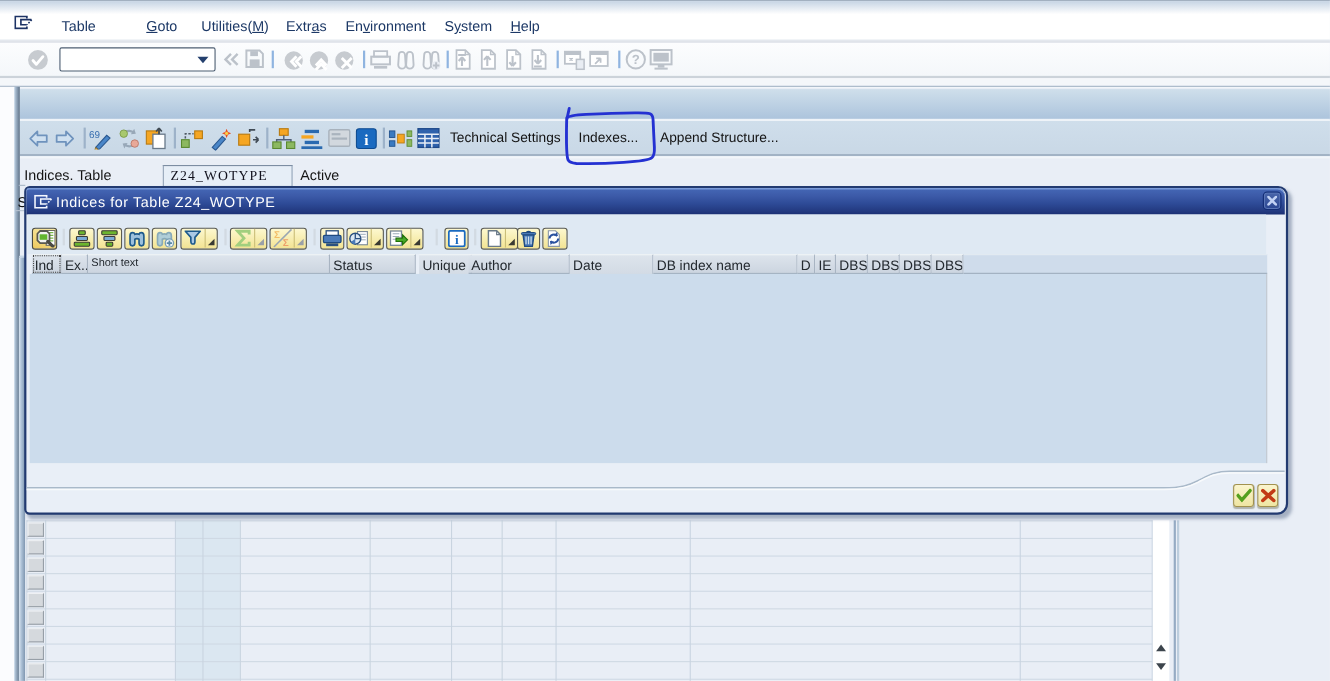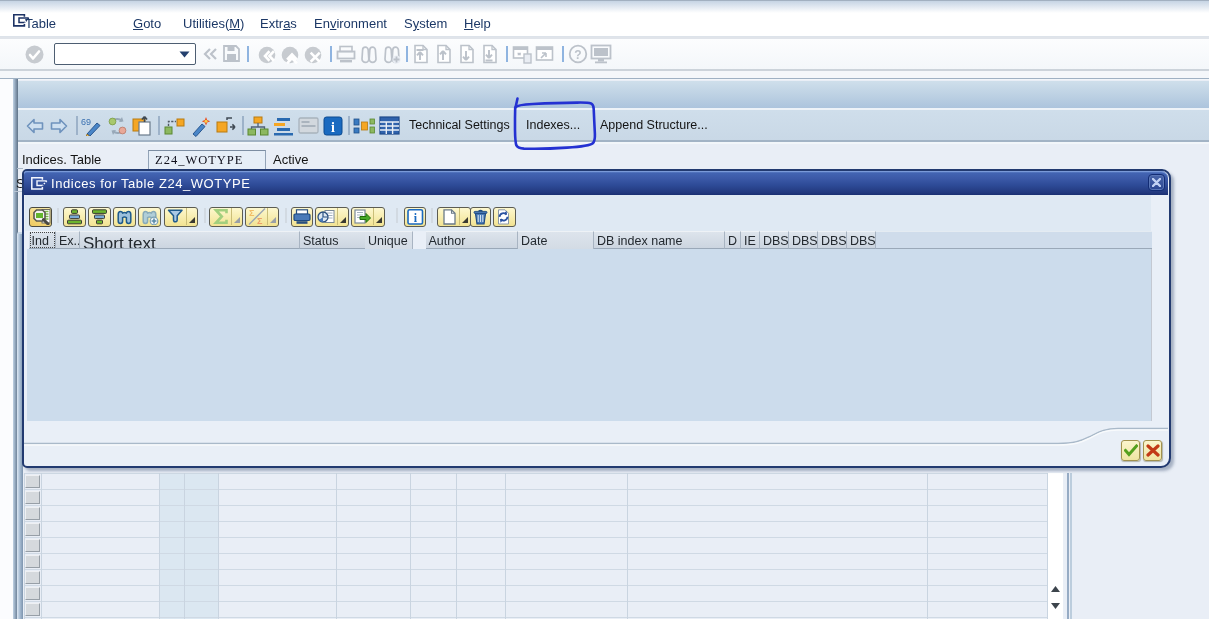--- a/index.html
+++ b/index.html
@@ -16,21 +16,21 @@
 
   <div class="abs" style="left:0;top:0;width:1209px;height:37px;background:#fff;"></div>
   <div class="abs" style="left:0;top:0;width:1209px;height:1px;background:#a2b0c0;"></div>
   <div class="abs" style="left:0;top:1px;width:1209px;height:12px;background:linear-gradient(180deg,#c6d4e4,#ffffff);"></div>
   <div class="abs" style="left:0;top:36px;width:1209px;height:1px;background:#dde3ea;"></div>
   <svg class="abs" style="left:13px;top:14px;" width="17" height="13" viewBox="0 0 17 13">
     <path d="M11.4 2.8 V0.8 H0.8 V11.9 H11.4 V10" fill="none" stroke="#1d3365" stroke-width="1.6"></path>
     <path d="M15.6 3.9 H6 V8.5 H11.4" fill="none" stroke="#1d3365" stroke-width="1.5"></path>
     <path d="M15.8 3.9 L11.6 8.5" fill="none" stroke="#1d3365" stroke-width="1.5" stroke-dasharray="1.6 1.2"></path>
   </svg>
-  <div class="abs menu" style="left:25px;top:16px;">Table</div>
+  <div class="abs menu" style="left:56px;top:16px;">Table</div>
   <div class="abs menu" style="left:91px;top:16px;margin-top:25px;"><u>E</u>dit</div>
   <div class="abs menu" style="left:133px;top:16px;"><u>G</u>oto</div>
   <div class="abs menu" style="left:183px;top:16px;">Utilities(<u>M</u>)</div>
   <div class="abs menu" style="left:260px;top:16px;">Extr<u>a</u>s</div>
   <div class="abs menu" style="left:314px;top:16px;">En<u>v</u>ironment</div>
   <div class="abs menu" style="left:404px;top:16px;">S<u>y</u>stem</div>
   <div class="abs menu" style="left:464px;top:16px;"><u>H</u>elp</div>
 
   <div class="abs" style="left:0;top:37px;width:1209px;height:1.5px;background:#e0e4ea;"></div>
   <div class="abs" style="left:0;top:38.5px;width:1209px;height:30.5px;background:linear-gradient(180deg,#fcfdfe,#f4f7fa);"></div>
@@ -394,23 +394,23 @@
           <rect x="2" y="2.4" width="13" height="2" rx="1" fill="#4a7ab8" stroke="#1f4a80" stroke-width="0.9"></rect>
           <path d="M6.5 2.2 Q8.5 0.6 10.5 2.2" fill="none" stroke="#1f4a80" stroke-width="1.1"></path>
         </svg>
         <svg class="abs" style="left:471px;top:38px;" width="17" height="16" viewBox="0 0 17 16">
           <path d="M3.5 0.8 H10 L13.5 4.3 V15 H3.5 Z" fill="#fff" stroke="#8a98a6" stroke-width="1"></path>
           <path d="M4.5 7.8 a4 4 0 0 1 7-2.2 M12.5 7.8 a4 4 0 0 1-7 2.4" fill="none" stroke="#2a52a0" stroke-width="1.8"></path>
           <path d="M11.5 1.8 l0.5 3.8 -3.6-0.6 Z M5.5 13.8 l-0.5-3.8 3.6 0.6 Z" fill="#2a52a0"></path>
         </svg>
         <div class="abs" style="left:4.5px;top:60px;width:27.5px;height:18px;box-sizing:border-box;background:linear-gradient(180deg,#dde4ec,#ccd5e0);border-right:1px solid #a8b4c2;border-top:1px solid #eef2f6;border-bottom:1px solid #9aa8b8;outline:1px dotted #444;outline-offset:-2px;font-size:12.5px;color:#23292f;padding:2px 0 0 3px;overflow:hidden;white-space:nowrap;">Ind</div>
         <div class="abs" style="left:32px;top:60px;width:24px;height:18px;box-sizing:border-box;background:linear-gradient(180deg,#dde4ec,#ccd5e0);border-right:1px solid #a8b4c2;border-top:1px solid #eef2f6;border-bottom:1px solid #9aa8b8;font-size:12.5px;color:#23292f;padding:2px 0 0 3px;overflow:hidden;white-space:nowrap;text-align:right;">Ex..</div>
-        <div class="abs" style="left:56px;top:60px;width:220px;height:18px;box-sizing:border-box;background:linear-gradient(180deg,#dde4ec,#ccd5e0);border-right:1px solid #a8b4c2;border-top:1px solid #eef2f6;border-bottom:1px solid #9aa8b8;font-size:17px;color:#23292f;padding:2px 0 0 3px;overflow:hidden;white-space:nowrap;">Short text</div>
+        <div class="abs" style="left:56px;top:60px;width:220px;height:18px;box-sizing:border-box;background:linear-gradient(180deg,#dde4ec,#ccd5e0);border-right:1px solid #a8b4c2;border-top:1px solid #eef2f6;border-bottom:1px solid #9aa8b8;font-size:10px;color:#23292f;padding:2px 0 0 3px;overflow:hidden;white-space:nowrap;">Short text</div>
         <div class="abs" style="left:276px;top:60px;width:77.5px;height:18px;box-sizing:border-box;background:linear-gradient(180deg,#dde4ec,#ccd5e0);border-right:1px solid #a8b4c2;border-top:1px solid #eef2f6;border-bottom:1px solid #9aa8b8;font-size:12.5px;color:#23292f;padding:2px 0 0 3px;overflow:hidden;white-space:nowrap;">Status</div>
-        <div class="abs" style="left:341px;top:60px;width:48px;height:34px;box-sizing:border-box;background:linear-gradient(180deg,#dde4ec,#ccd5e0);border-right:1px solid #a8b4c2;border-top:1px solid #eef2f6;border-bottom:1px solid #9aa8b8;font-size:12.5px;color:#23292f;padding:2px 0 0 3px;overflow:hidden;white-space:nowrap;">Unique</div>
+        <div class="abs" style="left:357px;top:60px;width:48px;height:34px;box-sizing:border-box;background:linear-gradient(180deg,#dde4ec,#ccd5e0);border-right:1px solid #a8b4c2;border-top:1px solid #eef2f6;border-bottom:1px solid #9aa8b8;font-size:12.5px;color:#23292f;padding:2px 0 0 3px;overflow:hidden;white-space:nowrap;">Unique</div>
         <div class="abs" style="left:401.5px;top:60px;width:92.5px;height:18px;box-sizing:border-box;background:linear-gradient(180deg,#dde4ec,#ccd5e0);border-right:1px solid #a8b4c2;border-top:1px solid #eef2f6;border-bottom:1px solid #9aa8b8;font-size:12.5px;color:#23292f;padding:2px 0 0 3px;overflow:hidden;white-space:nowrap;">Author</div>
         <div class="abs" style="left:494px;top:60px;width:76px;height:30px;box-sizing:border-box;background:linear-gradient(180deg,#dde4ec,#ccd5e0);border-right:1px solid #a8b4c2;border-top:1px solid #eef2f6;border-bottom:1px solid #9aa8b8;font-size:12.5px;color:#23292f;padding:2px 0 0 3px;overflow:hidden;white-space:nowrap;">Date</div>
         <div class="abs" style="left:570px;top:60px;width:131px;height:18px;box-sizing:border-box;background:linear-gradient(180deg,#dde4ec,#ccd5e0);border-right:1px solid #a8b4c2;border-top:1px solid #eef2f6;border-bottom:1px solid #9aa8b8;font-size:12.5px;color:#23292f;padding:2px 0 0 3px;overflow:hidden;white-space:nowrap;">DB index name</div>
         <div class="abs" style="left:701px;top:60px;width:16px;height:18px;box-sizing:border-box;background:linear-gradient(180deg,#dde4ec,#ccd5e0);border-right:1px solid #a8b4c2;border-top:1px solid #eef2f6;border-bottom:1px solid #9aa8b8;font-size:12.5px;color:#23292f;padding:2px 0 0 3px;overflow:hidden;white-space:nowrap;">D</div>
         <div class="abs" style="left:717px;top:60px;width:19px;height:18px;box-sizing:border-box;background:linear-gradient(180deg,#dde4ec,#ccd5e0);border-right:1px solid #a8b4c2;border-top:1px solid #eef2f6;border-bottom:1px solid #9aa8b8;font-size:12.5px;color:#23292f;padding:2px 0 0 3px;overflow:hidden;white-space:nowrap;">IE</div>
         <div class="abs" style="left:736px;top:60px;width:29px;height:18px;box-sizing:border-box;background:linear-gradient(180deg,#dde4ec,#ccd5e0);border-right:1px solid #a8b4c2;border-top:1px solid #eef2f6;border-bottom:1px solid #9aa8b8;font-size:12.5px;color:#23292f;padding:2px 0 0 3px;overflow:hidden;white-space:nowrap;">DBS</div>
         <div class="abs" style="left:765px;top:60px;width:29px;height:18px;box-sizing:border-box;background:linear-gradient(180deg,#dde4ec,#ccd5e0);border-right:1px solid #a8b4c2;border-top:1px solid #eef2f6;border-bottom:1px solid #9aa8b8;font-size:12.5px;color:#23292f;padding:2px 0 0 3px;overflow:hidden;white-space:nowrap;">DBS</div>
         <div class="abs" style="left:794px;top:60px;width:29px;height:18px;box-sizing:border-box;background:linear-gradient(180deg,#dde4ec,#ccd5e0);border-right:1px solid #a8b4c2;border-top:1px solid #eef2f6;border-bottom:1px solid #9aa8b8;font-size:12.5px;color:#23292f;padding:2px 0 0 3px;overflow:hidden;white-space:nowrap;">DBS</div>
         <div class="abs" style="left:823px;top:60px;width:29px;height:18px;box-sizing:border-box;background:linear-gradient(180deg,#dde4ec,#ccd5e0);border-right:1px solid #a8b4c2;border-top:1px solid #eef2f6;border-bottom:1px solid #9aa8b8;font-size:12.5px;color:#23292f;padding:2px 0 0 3px;overflow:hidden;white-space:nowrap;">DBS</div>
         <div class="abs" style="left:852px;top:60px;width:275.5px;height:18px;box-sizing:border-box;background:#cfdceb;border-top:1px solid #e4ebf2;border-bottom:1px solid #9aa8b8;"></div>

